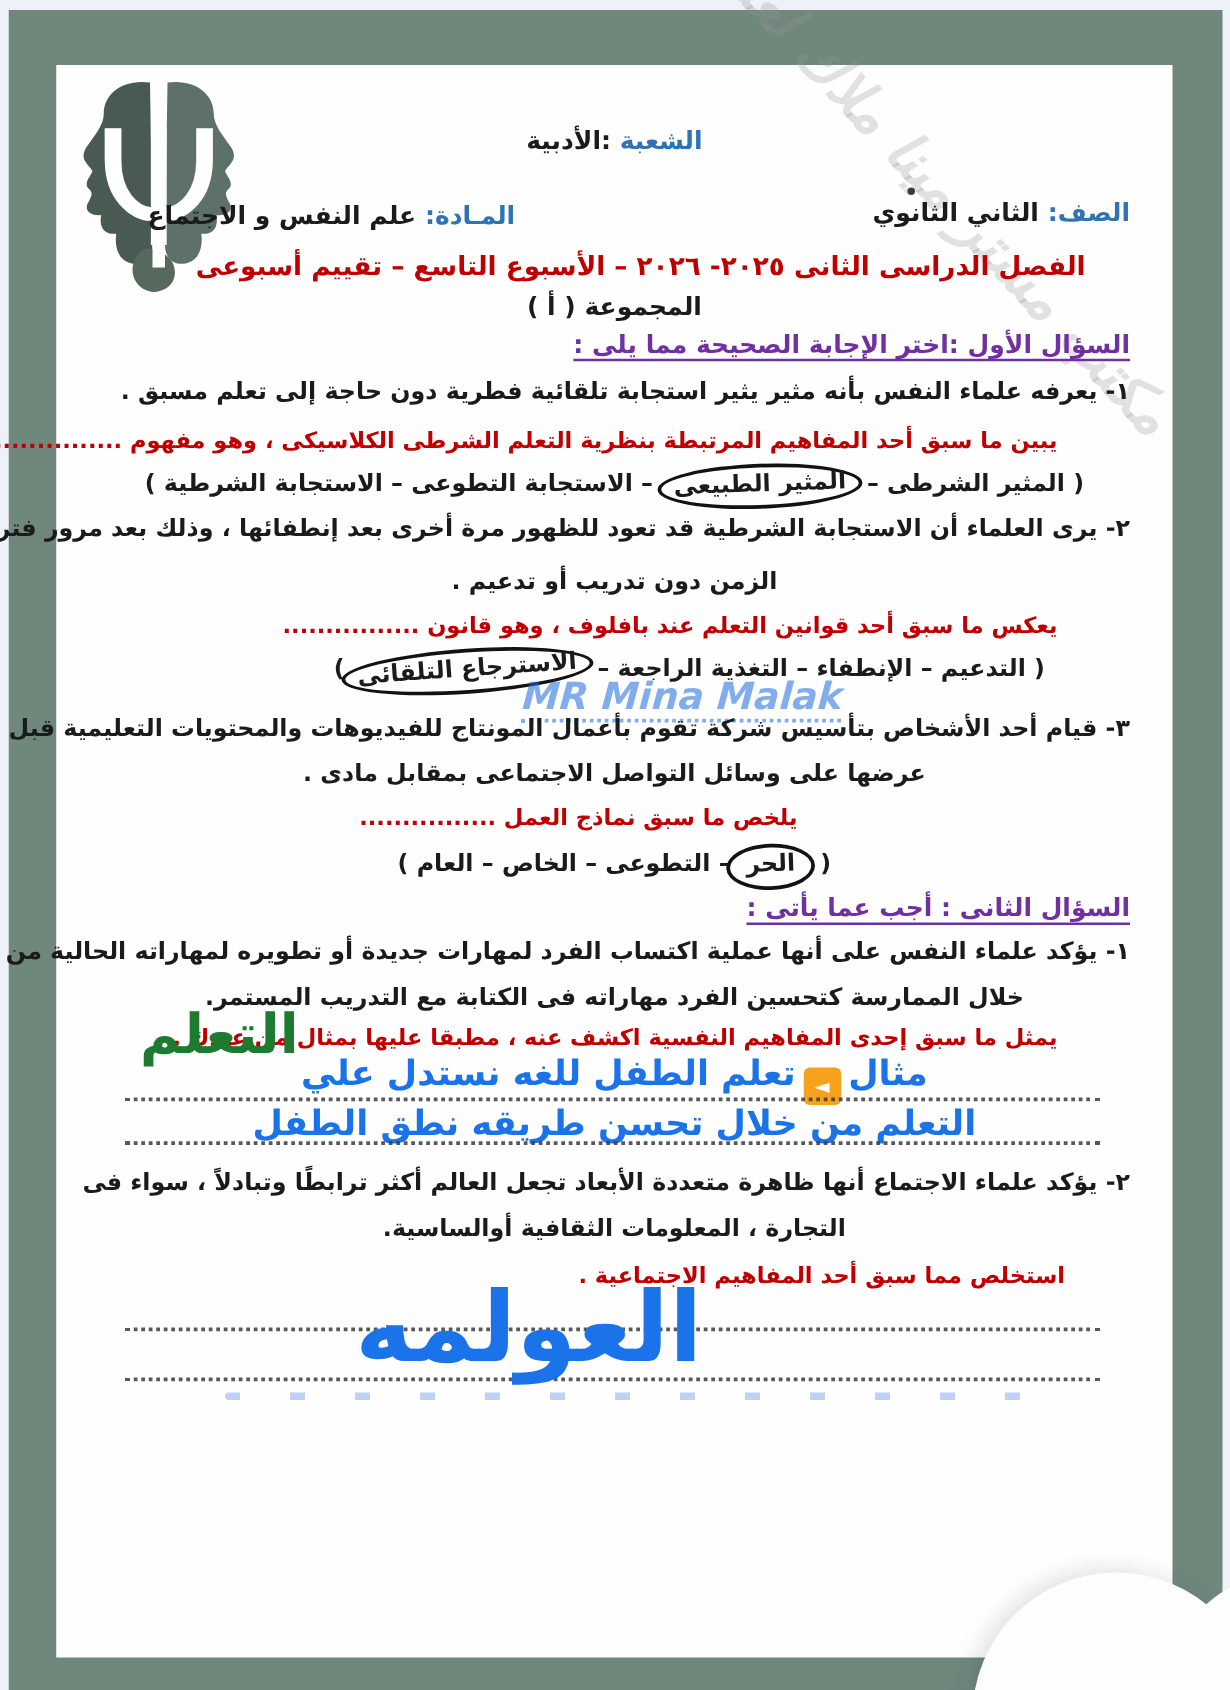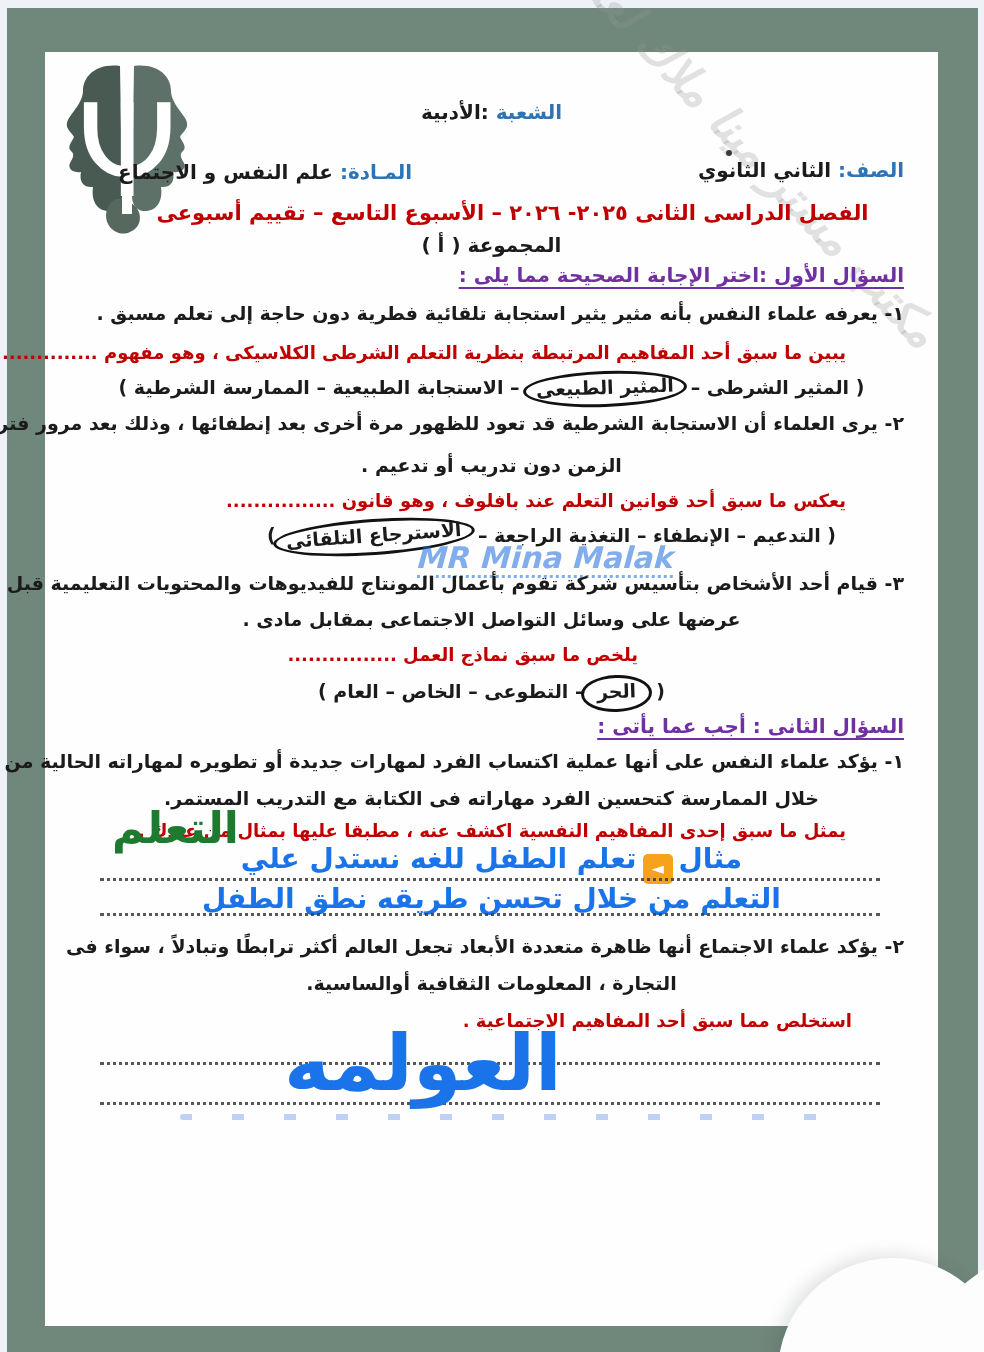--- a/index.html
+++ b/index.html
@@ -91,21 +91,21 @@
     <span>علم النفس و الاجتماع</span>
   </div>
   <div class="t center red" style="top:201px;font-size:21px;padding-left:21px;">الفصل الدراسى الثانى ٢٠٢٥- ٢٠٢٦ – الأسبوع التاسع – تقييم أسبوعى</div>
   <div class="t center" style="top:233px;font-size:20px;">المجموعة ( أ )</div>
 
   <div class="t purple" style="top:263px;right:80px;font-size:20px;">السؤال الأول :اختر الإجابة الصحيحة مما يلى :</div>
 
   <div class="t stem" style="top:302px;right:80px;">١- يعرفه علماء النفس بأنه مثير يثير استجابة تلقائية فطرية دون حاجة إلى تعلم مسبق .</div>
   <div class="t red redline" style="top:342px;right:138px;">يبين ما سبق أحد المفاهيم المرتبطة بنظرية التعلم الشرطى الكلاسيكى ، وهو مفهوم ................</div>
   <div class="t center opts" style="top:376px;">
-    <span>( المثير الشرطى – </span><span class="circle">المثير الطبيعى</span><span> – الاستجابة الطبيعية – الممارسة الشرطية )</span>
+    <span>( المثير الشرطى – </span><span class="circle">المثير الطبيعى</span><span> – الاستجابة التطوعى – الاستجابة الشرطية )</span>
   </div>
 
   <div class="t stem" style="top:412px;right:80px;">٢- يرى العلماء أن الاستجابة الشرطية قد تعود للظهور مرة أخرى بعد إنطفائها ، وذلك بعد مرور فترة من</div>
   <div class="t center stem" style="top:454px;">الزمن دون تدريب أو تدعيم .</div>
   <div class="t red redline" style="top:490px;right:138px;">يعكس ما سبق أحد قوانين التعلم عند بافلوف ، وهو قانون ................</div>
   <div class="t center opts" style="top:524px;padding-left:60px;">
     <span>( التدعيم – الإنطفاء – التغذية الراجعة – </span><span class="circle" style="transform:rotate(-4deg);">الاسترجاع التلقائى</span><span>)</span>
   </div>
 
   <div class="stamp">MR Mina Malak</div>

